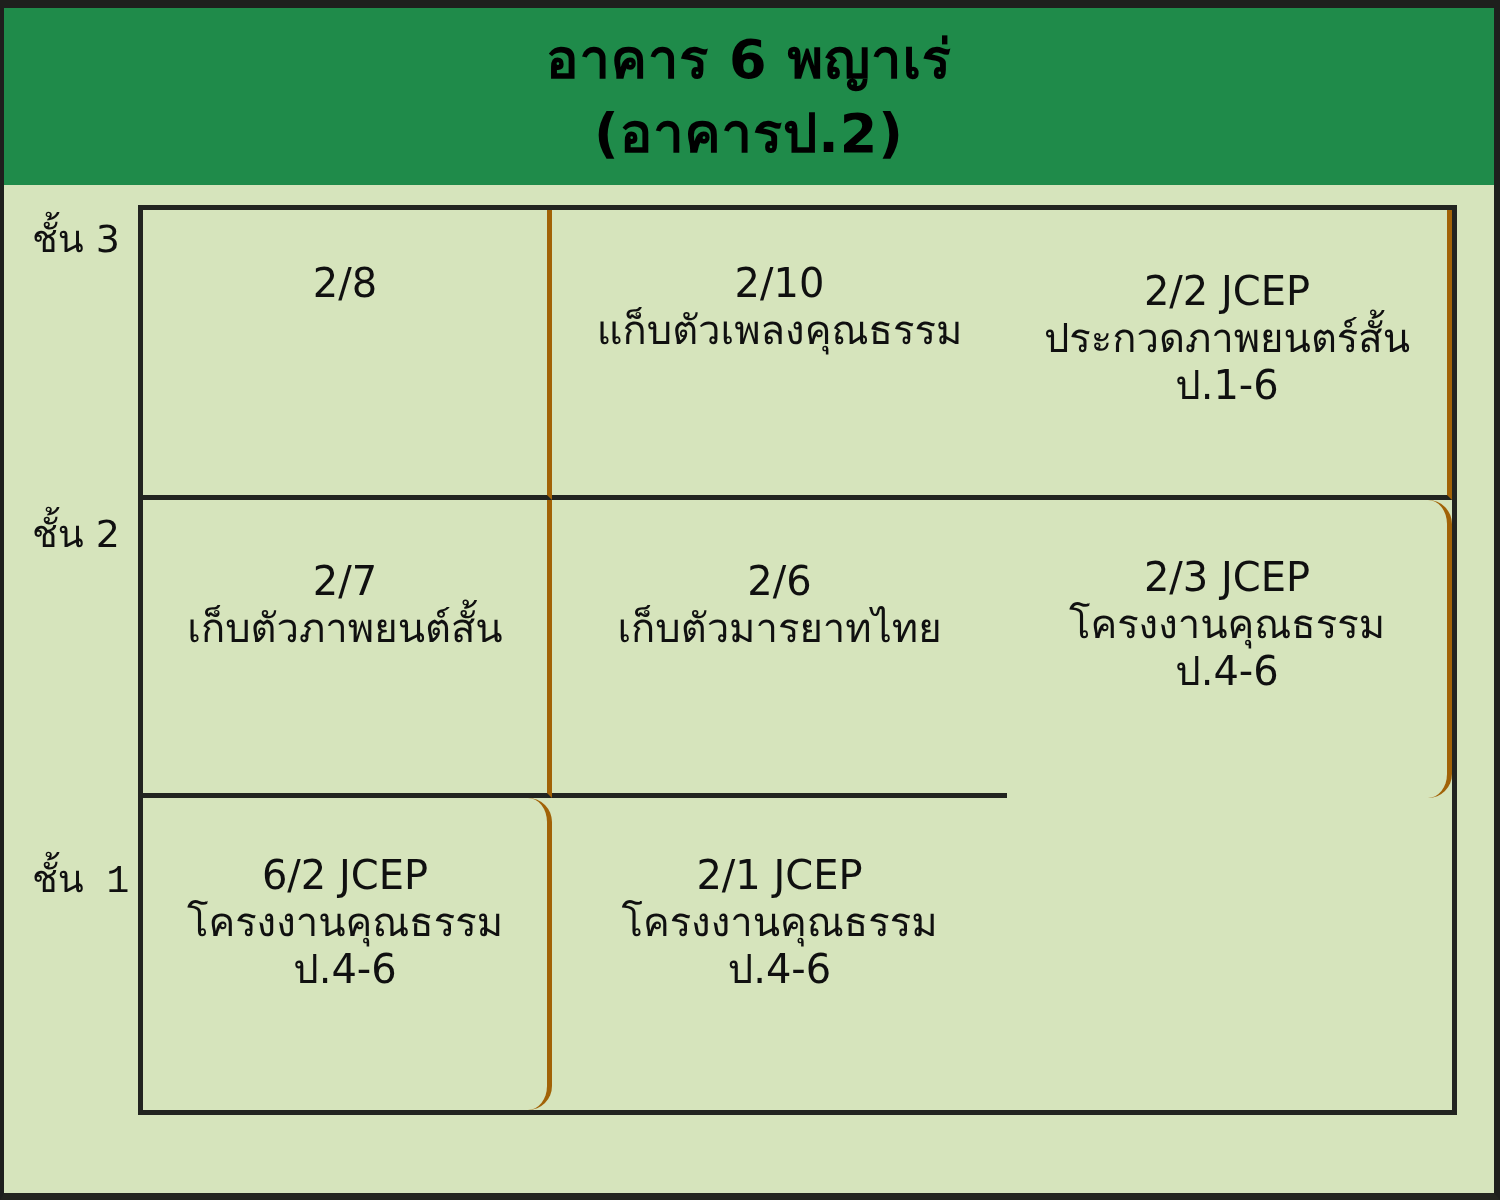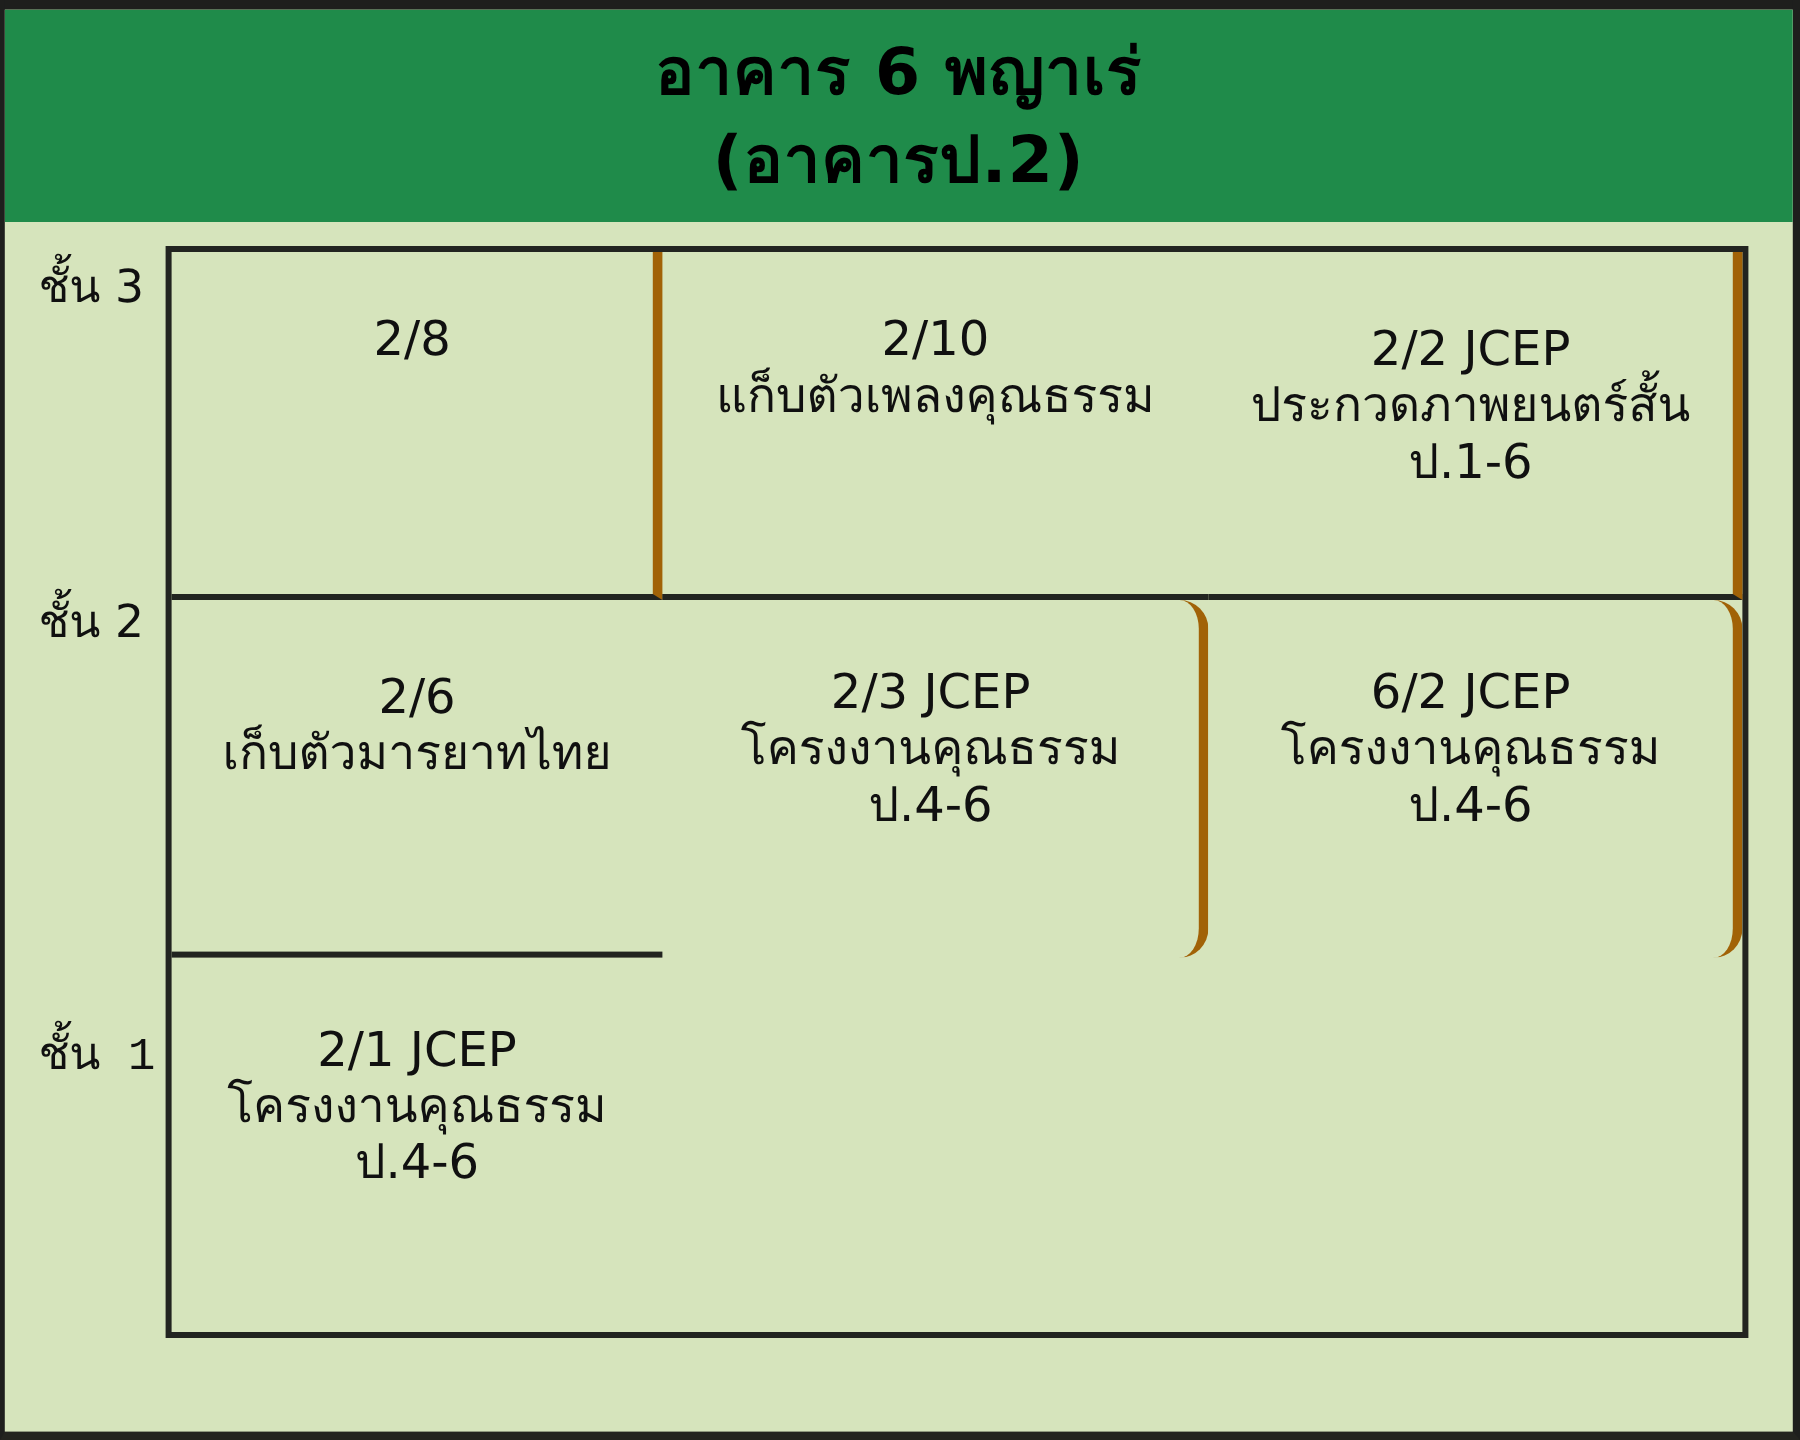--- a/index.html
+++ b/index.html
@@ -48,35 +48,35 @@
   .floor-label {
     position: absolute;
     left: 28px;
     font-size: 38px;
     font-weight: 500;
     color: #101010;
     white-space: nowrap;
     line-height: 1.3;
   }
   #floor-label-3 { top: 207px; }
-  #floor-label-2 { top: 486px; }
+  #floor-label-2 { top: 502px; }
   #floor-label-1 { top: 849px; font-family: Liberation Mono, monospace; }
   .rooms-grid {
     position: absolute;
     left: 134px; top: 197px;
     width: 1319px; height: 910px;
     box-sizing: border-box;
     border: 5px solid #222420;
     display: grid;
     grid-template-columns: 409px 455px 445px;
     grid-template-rows: 290px 298px 312px;
   }
   .cell {
     box-sizing: border-box;
-    border-right: 8px solid #a16207;
+    border-right: 5px solid #a16207;
     border-bottom: 5px solid #222420;
     text-align: center;
     color: #101010;
     font-size: 40px;
     font-weight: 500;
     line-height: 47px;
   }
   .cell.last-col { border-right: none; }
   .cell.last-row { border-bottom: none; border-radius: 24px; }
   .cell.row-0 { padding-top: 50px; }
@@ -106,20 +106,24 @@
     <div class="cell row-0 last-col">
       <span class="room-line">2/10</span>
       <span class="room-line">แก็บตัวเพลงคุณธรรม</span>
     </div>
 
     <div class="cell row-1">
       <span class="room-line">2/2 JCEP</span>
       <span class="room-line">ประกวดภาพยนตร์สั้น</span>
       <span class="room-line">ป.1-6</span>
     </div>
+    <div class="cell row-1">
+      <span class="room-line">2/7</span>
+      <span class="room-line">เก็บตัวภาพยนต์สั้น</span>
+    </div>
     <div class="cell row-1 last-col">
       <span class="room-line">2/6</span>
       <span class="room-line">เก็บตัวมารยาทไทย</span>
     </div>
 
     <div class="cell row-2 last-row">
       <span class="room-line">2/3 JCEP</span>
       <span class="room-line">โครงงานคุณธรรม</span>
       <span class="room-line">ป.4-6</span>
     </div>

